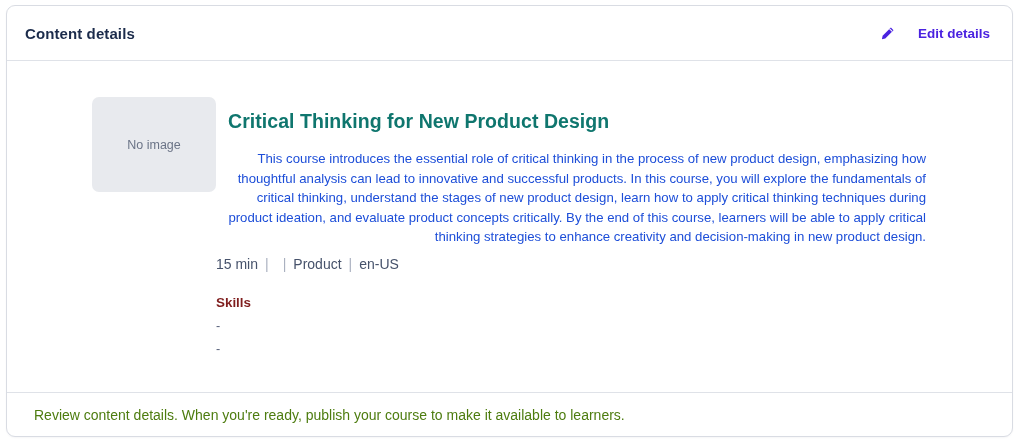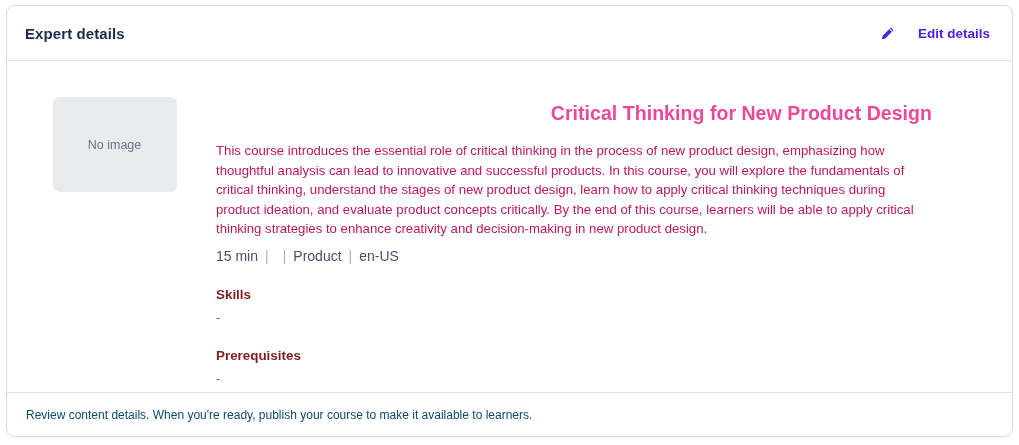--- a/index.html
+++ b/index.html
@@ -84,21 +84,21 @@
   .content-row {
     display: flex;
     align-items: flex-start;
     padding: 36px 0 0 0;
   }
 
   .thumb-col {
     flex: 0 0 auto;
     width: 209px;
     display: flex;
-    justify-content: center;
+    justify-content: flex-end;
     padding-left: 6px;
   }
 
   .no-image-box {
     width: 124px;
     height: 95px;
     background: #e8eaee;
     border-radius: 7px;
     display: flex;
     align-items: center;
@@ -108,36 +108,36 @@
     font-weight: 400;
   }
 
   .detail-col {
     flex: 1 1 auto;
     padding-right: 40px;
     max-width: 760px;
   }
 
   .course-title {
-    margin: 4px;
+    margin: 12px;
     font-size: 19.5px;
     font-weight: 700;
-    color: #ec4899;
+    color: #0f766e;
     line-height: 1.25;
     letter-spacing: 0.05px;
-    text-align: right;
   }
 
   .course-desc {
     margin: 16px 0 0 0;
     width: 710px;
     font-size: 13.2px;
     line-height: 19.5px;
-    color: #be185d;
+    color: #1d4ed8;
     font-weight: 400;
+    text-align: right;
   }
 
   .meta-row {
     margin-top: 9px;
     font-size: 14px;
     color: #46526b;
     display: flex;
     align-items: center;
     white-space: pre;
   }
@@ -168,34 +168,35 @@
     right: 0;
     bottom: 0;
     height: 44px;
     border-top: 1px solid #dfe2e8;
     display: flex;
     align-items: center;
     padding-left: 19px;
   }
 
   .footer-text {
-    font-size: 12px;
-    color: #0c4a6e;
+    font-size: 14px;
+    color: #4d7c0f;
     font-weight: 400;
+    margin-left: 8px;
   }
 </style>
 </head>
 <body>
 
 <div class="page">
 
   <div class="card">
 
     <div class="card-header">
-      <div class="card-title">Expert details</div>
+      <div class="card-title">Content details</div>
 
       <a class="edit-link" href="#">
         <span class="pencil-icon">
           <svg width="15" height="15" viewBox="0 0 16 16" fill="none" xmlns="http://www.w3.org/2000/svg">
             <path d="M11.6 1.6 L14.4 4.4 L5.6 13.2 L2.0 14.0 L2.8 10.4 Z" fill="#4a22e0"></path>
             <path d="M10.2 3.0 L13.0 5.8" stroke="#ffffff" stroke-width="1.1"></path>
           </svg>
         </span>
         <span>Edit details</span>
       </a>
@@ -222,21 +223,20 @@
             <span class="meta-empty"></span>
             <span class="meta-sep">|</span>
             <span>Product</span>
             <span class="meta-sep">|</span>
             <span>en-US</span>
           </div>
 
           <div class="section-heading">Skills</div>
           <div class="section-value">-</div>
 
-          <div class="section-heading">Prerequisites</div>
           <div class="section-value">-</div>
 
         </div>
       </div>
     </div>
 
     <div class="card-footer">
       <span class="footer-text">Review content details. When you're ready, publish your course to make it available to learners.</span>
     </div>
 

